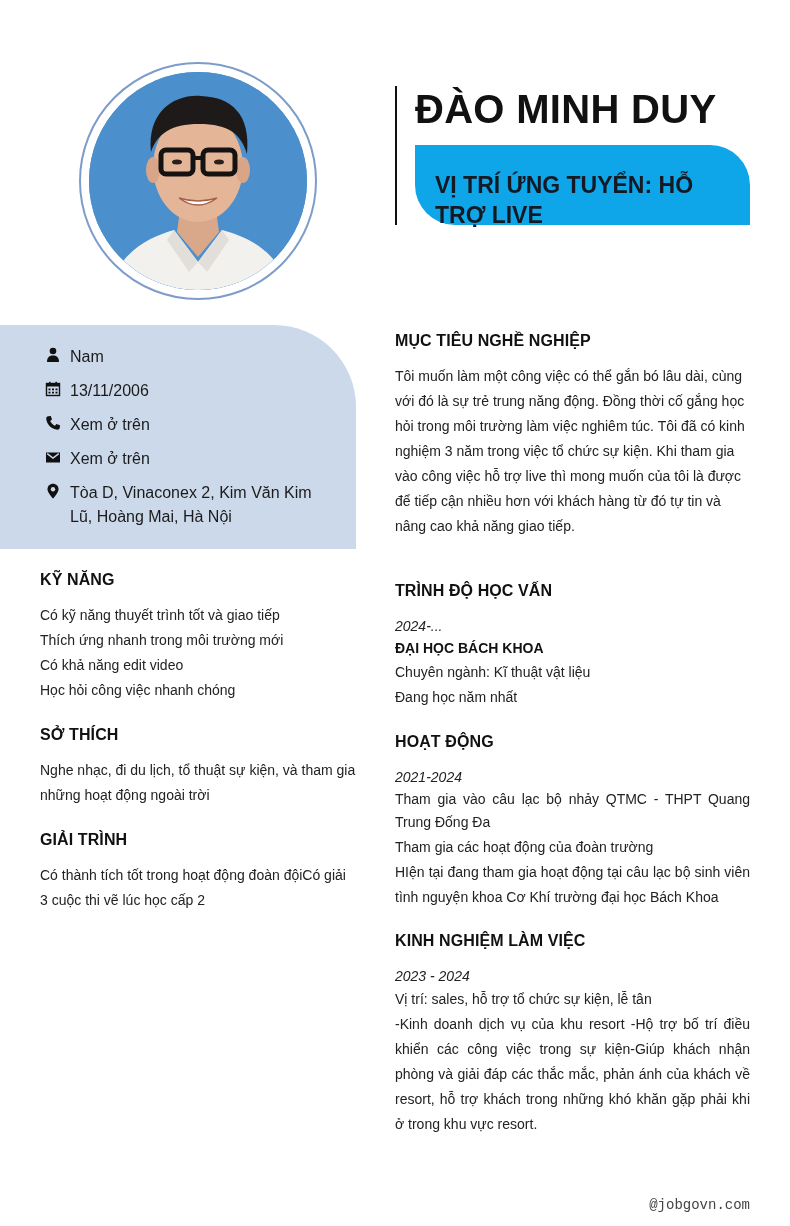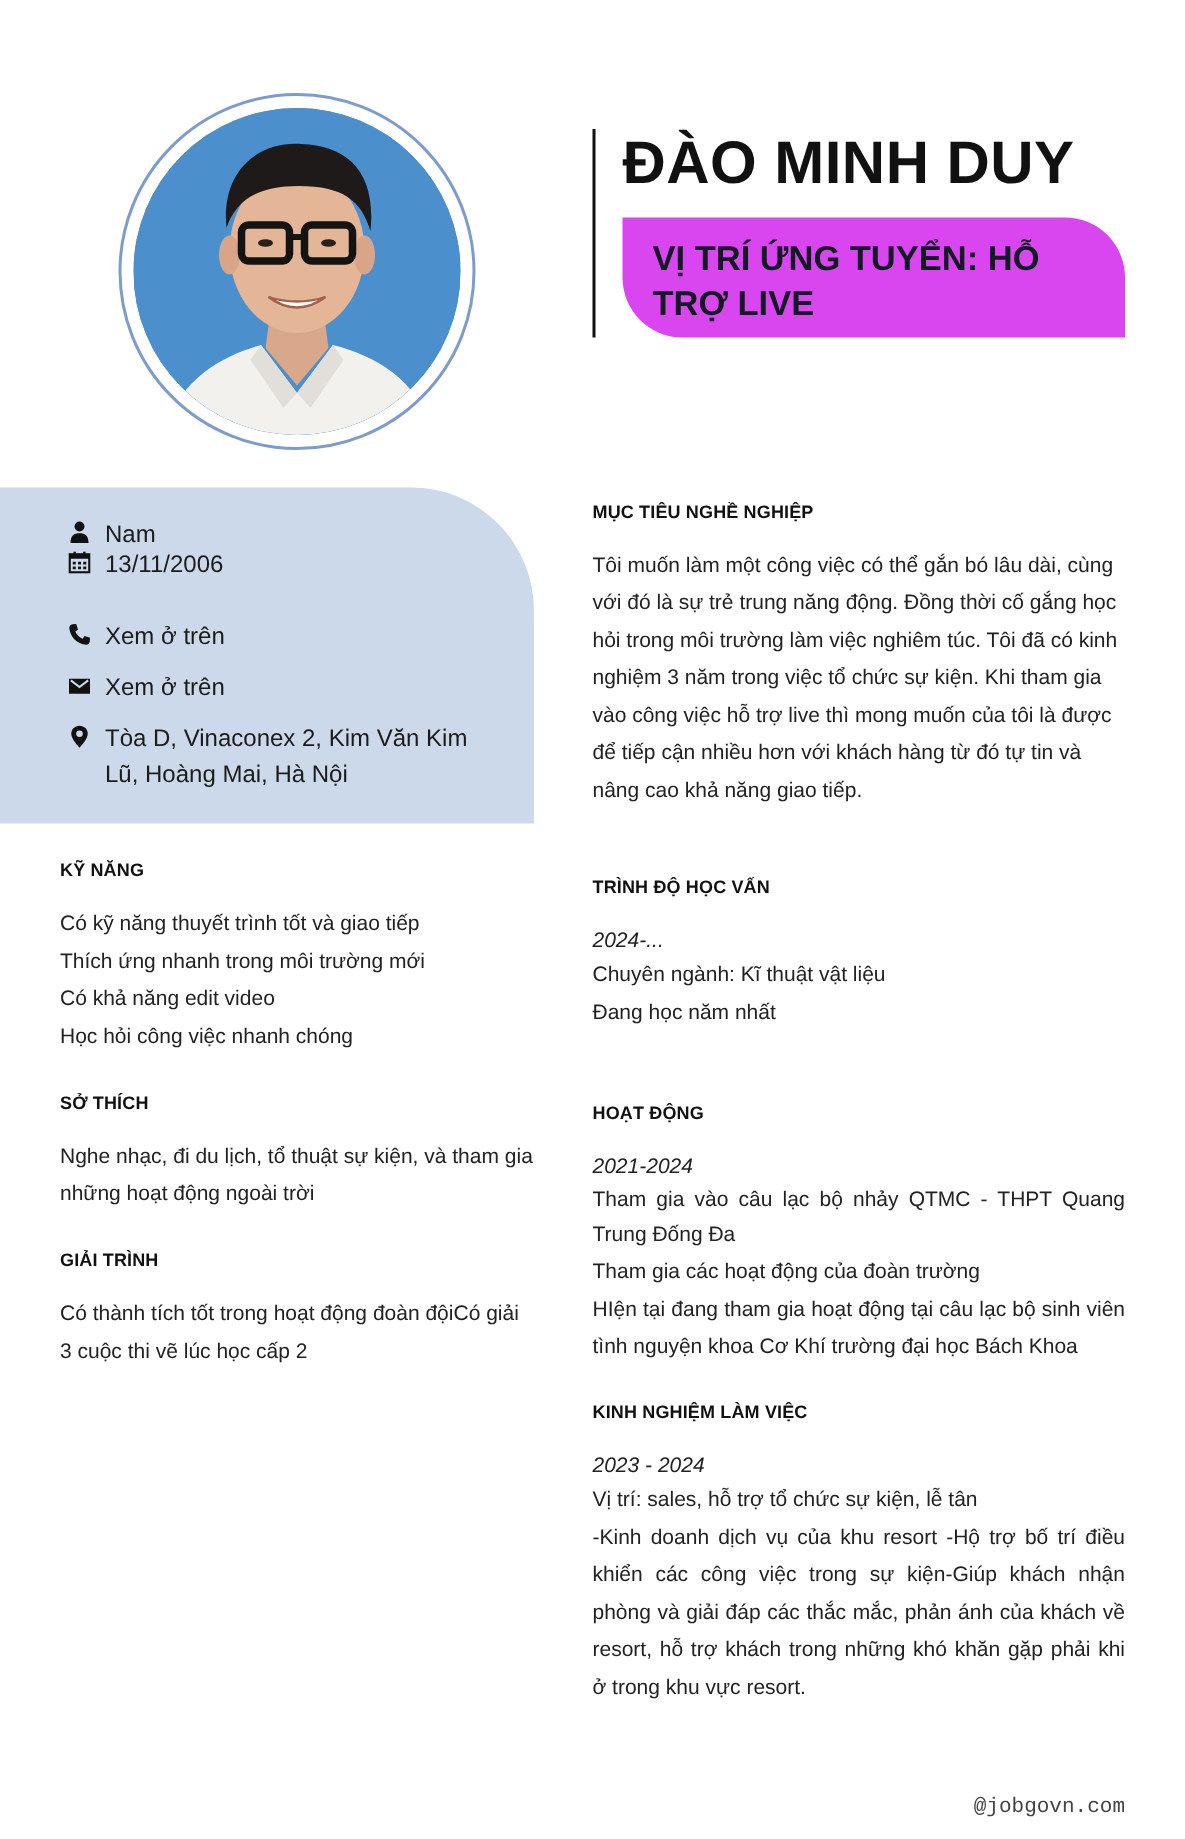--- a/index.html
+++ b/index.html
@@ -7,32 +7,32 @@
   body { position: relative; font-family: "Liberation Sans", "DejaVu Sans", sans-serif; color: #1a1a1a; overflow: hidden; }
 
   
   .avatar-ring { position: absolute; left: 79px; top: 62px; width: 238px; height: 238px; border-radius: 50%; border: 2px solid #7d9cc9; background: #fff; }
   .avatar { position: absolute; left: 8px; top: 8px; width: 218px; height: 218px; border-radius: 50%; overflow: hidden; background: #4b8fcc; }
   .avatar svg { width: 100%; height: 100%; display: block; }
 
   
   .header-bar { position: absolute; left: 395px; top: 86px; width: 2px; height: 139px; background: #111; }
   .name { position: absolute; left: 415px; top: 86px; font-size: 40px; font-weight: 700; letter-spacing: 0.3px; color: #111; line-height: 46px; }
-  .position-box { position: absolute; left: 415px; top: 145px; width: 335px; height: 80px; background: #d946ef; border-radius: 0 40px 0 40px; padding: 12px 20px 0 20px; }
+  .position-box { position: absolute; left: 415px; top: 145px; width: 335px; height: 80px; background: #0ea5e9; border-radius: 0 40px 0 40px; padding: 25px 20px 0 20px; }
   .position-box span { font-size: 23px; font-weight: 700; color: #141a24; line-height: 30px; display: block; }
 
   
   .info-panel { position: absolute; left: 0; top: 325px; width: 356px; height: 224px; background: #ccd9ea; border-top-right-radius: 82px; }
   .info-row { position: absolute; left: 44px; display: flex; align-items: flex-start; }
   .info-row .ico { width: 18px; height: 18px; margin-top: 1px; display: flex; align-items: center; justify-content: center; }
   .info-row .ico svg { width: 16px; height: 16px; }
   .info-row .txt { margin-left: 8px; font-size: 16px; color: #1b1b1b; line-height: 24px; width: 245px; }
 
   
-  .sec-title { position: absolute; font-size: 12px; font-weight: 700; color: #111; letter-spacing: 0.1px; line-height: 24px; }
+  .sec-title { position: absolute; font-size: 16px; font-weight: 700; color: #111; letter-spacing: 0.1px; line-height: 24px; }
   .body-text { position: absolute; font-size: 14px; color: #222; line-height: 25px; }
   .lines div { font-size: 14px; line-height: 25px; color: #222; }
   .italic { font-style: italic; font-size: 14px; color: #222; line-height: 22px; }
   .org { font-weight: 700; font-size: 14px; color: #111; line-height: 23px; }
 
   .footer { position: absolute; right: 40px; top: 1197px; font-family: "Liberation Mono", "DejaVu Sans Mono", monospace; font-size: 14px; color: #444; text-align: right; }
 </style>
 </head>
 <body>
 
@@ -76,21 +76,21 @@
 <div class="info-row" style="top:345px;">
   <span class="ico">
     <svg viewBox="0 0 16 16">
         <circle cx="8" cy="4" r="3.3" fill="#111"></circle>
         <path d="M2 15 C2 10 4.5 8.5 8 8.5 C11.5 8.5 14 10 14 15 Z" fill="#111"></path>
       </svg>
   </span>
   <span class="txt">Nam</span>
 </div>
 
-<div class="info-row" style="top:365px;">
+<div class="info-row" style="top:379px;">
   <span class="ico">
     <svg viewBox="0 0 16 16">
         <rect x="1.5" y="2.5" width="13" height="12" fill="none" stroke="#111" stroke-width="1.4"></rect>
         <rect x="1.5" y="2.5" width="13" height="3" fill="#111"></rect>
         <rect x="4" y="0.8" width="1.6" height="3" fill="#111"></rect>
         <rect x="10.4" y="0.8" width="1.6" height="3" fill="#111"></rect>
         <rect x="3.5" y="7.5" width="2" height="1.8" fill="#111"></rect>
         <rect x="7" y="7.5" width="2" height="1.8" fill="#111"></rect>
         <rect x="10.5" y="7.5" width="2" height="1.8" fill="#111"></rect>
         <rect x="3.5" y="10.7" width="2" height="1.8" fill="#111"></rect>
@@ -143,20 +143,21 @@
 
 <div class="sec-title" style="left:40px; top:828px;">GIẢI TRÌNH</div>
 <div class="body-text" style="left:40px; top:863px; width:316px;">Có thành tích tốt trong hoạt động đoàn độiCó giải 3 cuộc thi vẽ lúc học cấp 2</div>
 
 <div class="sec-title" style="left:395px; top:329px;">MỤC TIÊU NGHỀ NGHIỆP</div>
 <div class="body-text" style="left:395px; top:364px; width:355px;">Tôi muốn làm một công việc có thể gắn bó lâu dài, cùng với đó là sự trẻ trung năng động. Đồng thời cố gắng học hỏi trong môi trường làm việc nghiêm túc. Tôi đã có kinh nghiệm 3 năm trong việc tổ chức sự kiện. Khi tham gia vào công việc hỗ trợ live thì mong muốn của tôi là được để  tiếp cận nhiều hơn với khách hàng từ đó tự tin và nâng cao khả năng giao tiếp.</div>
 
 <div class="sec-title" style="left:395px; top:579px;">TRÌNH ĐỘ HỌC VẤN</div>
 <div style="position:absolute; left:395px; top:615px; width:355px;">
   <div class="italic">2024-...</div>
+  <div class="org">ĐẠI HỌC BÁCH KHOA</div>
   <div class="lines">
     <div>Chuyên ngành: Kĩ thuật vật liệu</div>
     <div>Đang học năm nhất</div>
   </div>
 </div>
 
 <div class="sec-title" style="left:395px; top:730px;">HOẠT ĐỘNG</div>
 <div style="position:absolute; left:395px; top:766px; width:355px;">
   <div class="italic">2021-2024</div>
   <div class="lines" style="text-align:justify;">

